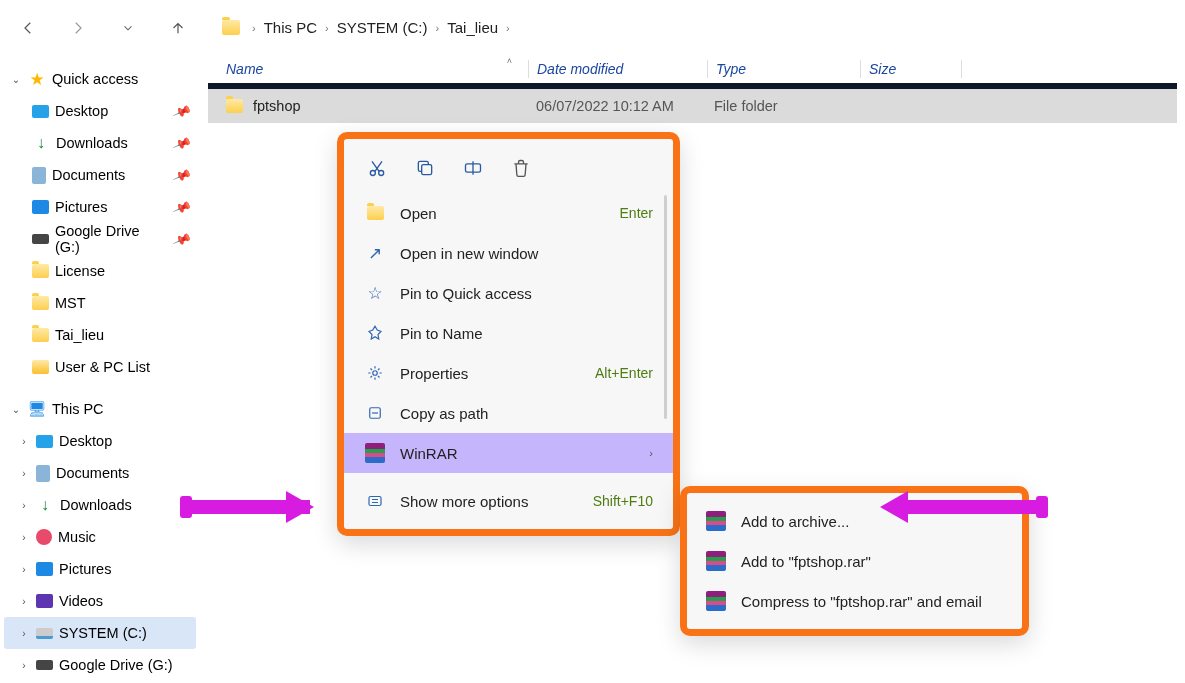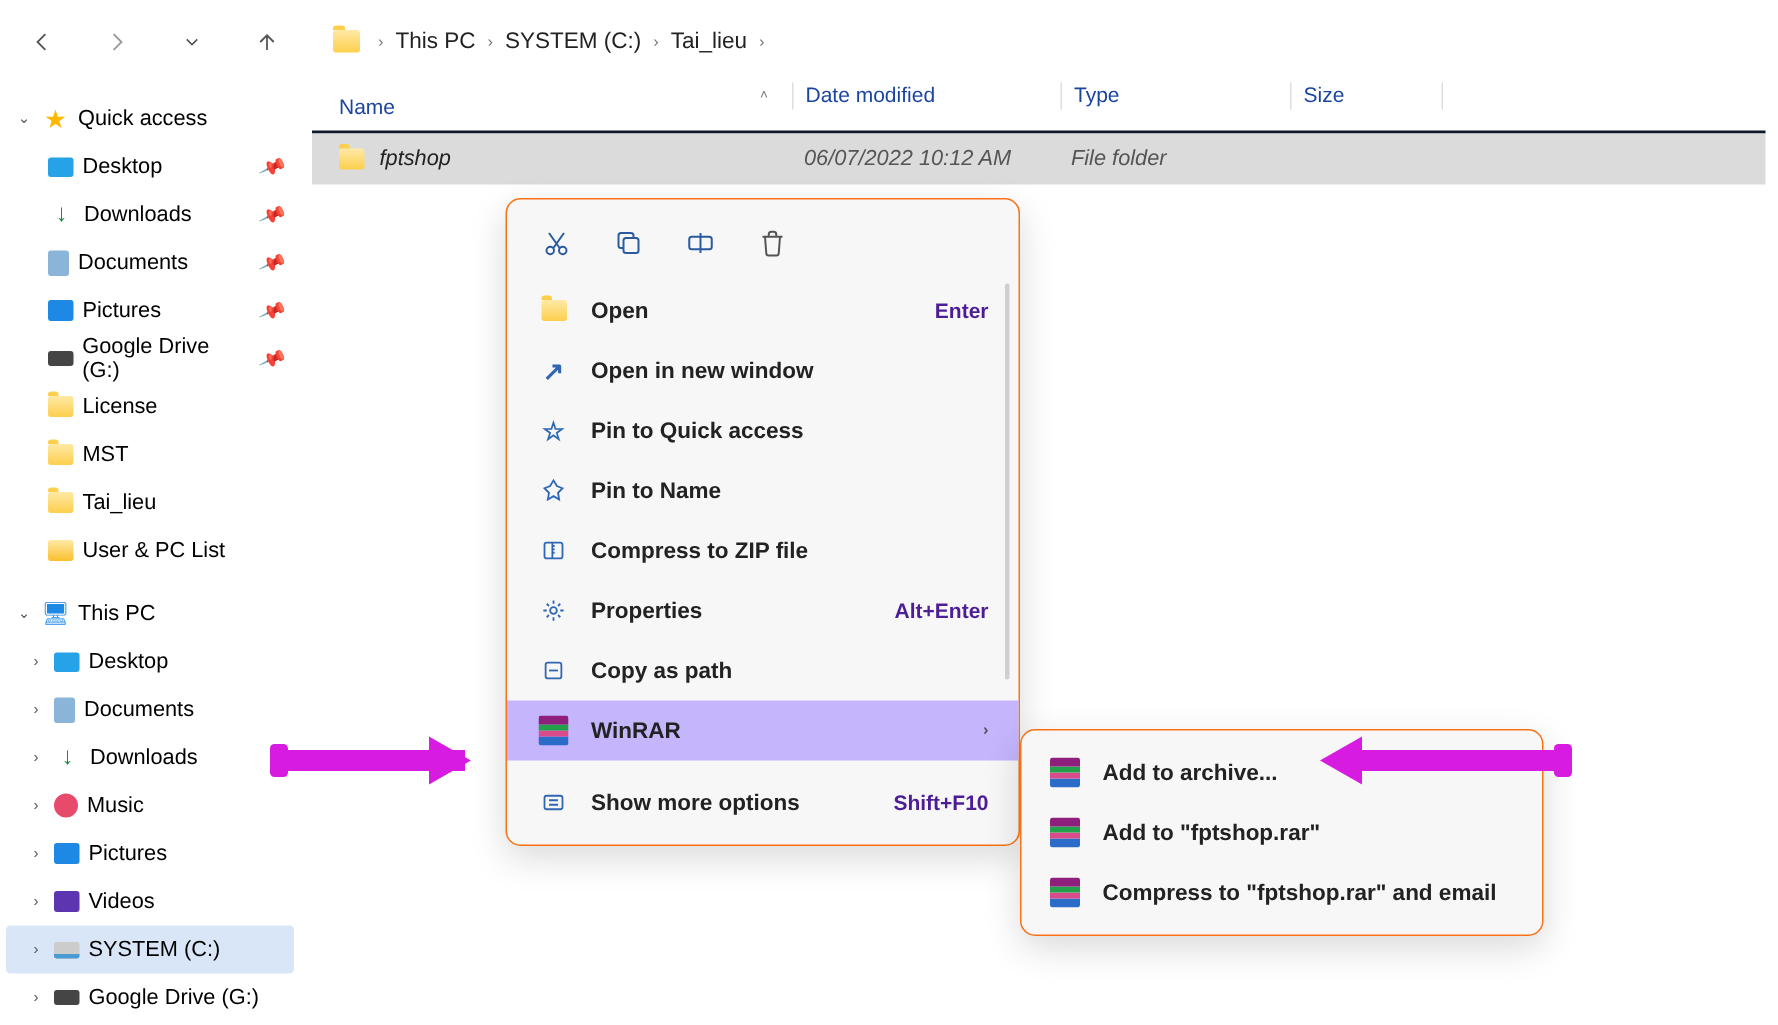--- a/index.html
+++ b/index.html
@@ -36,41 +36,41 @@
   .ico-pic { background:#1e88e5; width:17px; height:14px; border-radius:2px; }
   .ico-drive { background:#454545; width:17px; height:10px; border-radius:2px; }
   .ico-disk { background:#ccc; width:17px; height:11px; border-radius:2px; position:relative; }
   .ico-disk::after{content:"";position:absolute;bottom:0;left:0;right:0;height:3px;background:#4a9ad4;border-radius:0 0 2px 2px;}
   .ico-pc { color:#1e88e5; font-size:15px; }
   .ico-music{ width:16px;height:16px;border-radius:50%;background:#e84a6b;}
   .ico-vid{ background:#5e35b1; width:17px; height:14px; border-radius:2px;}
 
   
   .content { flex:1; padding:0 8px; }
-  .list-header { display:flex; height:34px; color:#1b46a0; font-size:14px; border-bottom:2px solid #0f172a; }
+  .list-header { display:flex; height:34px; align-items:center; color:#1b46a0; font-size:14px; border-bottom:6px solid #0f172a;font-style:italic; }
   .col { padding:0 8px; }
   .c-name { width:320px; display:flex; align-items:center; gap:4px; padding-left:18px;}
   .c-date { width:178px; }
   .c-type { width:152px; }
   .c-size { width:100px; }
   .sort-ind { font-size:9px; color:#777; margin-left:auto; margin-right:8px; position:relative; top:-8px;}
-  .row { display:flex; align-items:center; height:34px; font-size:14.5px; color:#222;font-style:italic; }
+  .row { display:flex; align-items:center; height:34px; font-size:14.5px; color:#222; }
   .row.sel { background:#dbdbdb; }
   .row .c-date,.row .c-type{ color:#555;}
 
   
-  .ctx { position:absolute; background:#f7f7f7; border:1px solid #f97316; border-radius:10px; box-shadow:0 8px 24px rgba(0,0,0,0.15); font-size:15px; color:#222;font-weight:bold; }
+  .ctx { position:absolute; background:#f7f7f7; border:7px solid #f97316; border-radius:10px; box-shadow:0 8px 24px rgba(0,0,0,0.15); font-size:15px; color:#222; }
   .ctx1 { left:337px; top:132px; width:343px; padding:8px 0; }
   .ctx-tools { display:flex; gap:18px; padding:6px 18px 10px 18px; }
   .tool { width:30px; height:30px; display:flex; align-items:center; justify-content:center; color:#2a5aa0; }
   .tool.trash{color:#555;}
   .ctx-item { display:flex; align-items:center; gap:14px; padding:0 20px; height:40px; position:relative; }
   .ctx-item:hover,.ctx-item.hl{ background:#c4b5fd; }
   .ctx-ico { width:22px; height:22px; display:flex; align-items:center; justify-content:center; color:#3067b3; font-size:17px; }
-  .ctx-short { margin-left:auto; color:#4c1d95; font-size:14px; }
+  .ctx-short { margin-left:auto; color:#4d7c0f; font-size:14px; }
   .ctx-arrow { margin-left:auto; color:#555; font-size:11px; }
   .ctx-scroll-ind{position:absolute;right:6px;top:56px;width:3px;bottom:110px;background:#cfcfcf;border-radius:2px;}
   .rar-ico{ width:20px;height:20px; display:inline-block; background:
       linear-gradient(#8e1f7c,#8e1f7c) 0 0/100% 6px no-repeat,
       linear-gradient(#24a04a,#24a04a) 0 6px/100% 4px no-repeat,
       linear-gradient(#d94b8a,#d94b8a) 0 10px/100% 4px no-repeat,
       linear-gradient(#2a6cc7,#2a6cc7) 0 14px/100% 6px no-repeat;
       border-radius:2px;}
   .ctx2 { left:680px; top:486px; width:349px; padding:8px 0; }
   .ctx2 .ctx-item{ height:40px; padding:0 18px; }
@@ -293,29 +293,20 @@
       <span class="ctx-ico">
         <svg width="18" height="18" viewBox="0 0 24 24" fill="none" stroke="#3067b3" stroke-width="1.6">
           <path d="M12 3l3 5 5 2-4 4 1 6-5-3-5 3 1-6-4-4 5-2z"></path>
         </svg>
       </span>
       <span>Pin to Name</span>
     </div>
   <div class="ctx-item">
       <span class="ctx-ico">
         <svg width="18" height="18" viewBox="0 0 24 24" fill="none" stroke="#3067b3" stroke-width="1.6">
-          <rect x="4" y="5" width="16" height="14" rx="2"></rect>
-          <path d="M11 5v14M11 8h2M11 11h2M11 14h2"></path>
-        </svg>
-      </span>
-      <span>Compress to ZIP file</span>
-    </div>
-  <div class="ctx-item">
-      <span class="ctx-ico">
-        <svg width="18" height="18" viewBox="0 0 24 24" fill="none" stroke="#3067b3" stroke-width="1.6">
           <circle cx="12" cy="12" r="3"></circle>
           <path d="M12 3v3M12 18v3M3 12h3M18 12h3M6 6l2 2M16 16l2 2M6 18l2-2M16 8l2-2"></path>
         </svg>
       </span>
       <span>Properties</span>
       <span class="ctx-short">Alt+Enter</span>
     </div>
   <div class="ctx-item">
       <span class="ctx-ico">
         <svg width="18" height="18" viewBox="0 0 24 24" fill="none" stroke="#3067b3" stroke-width="1.6">

